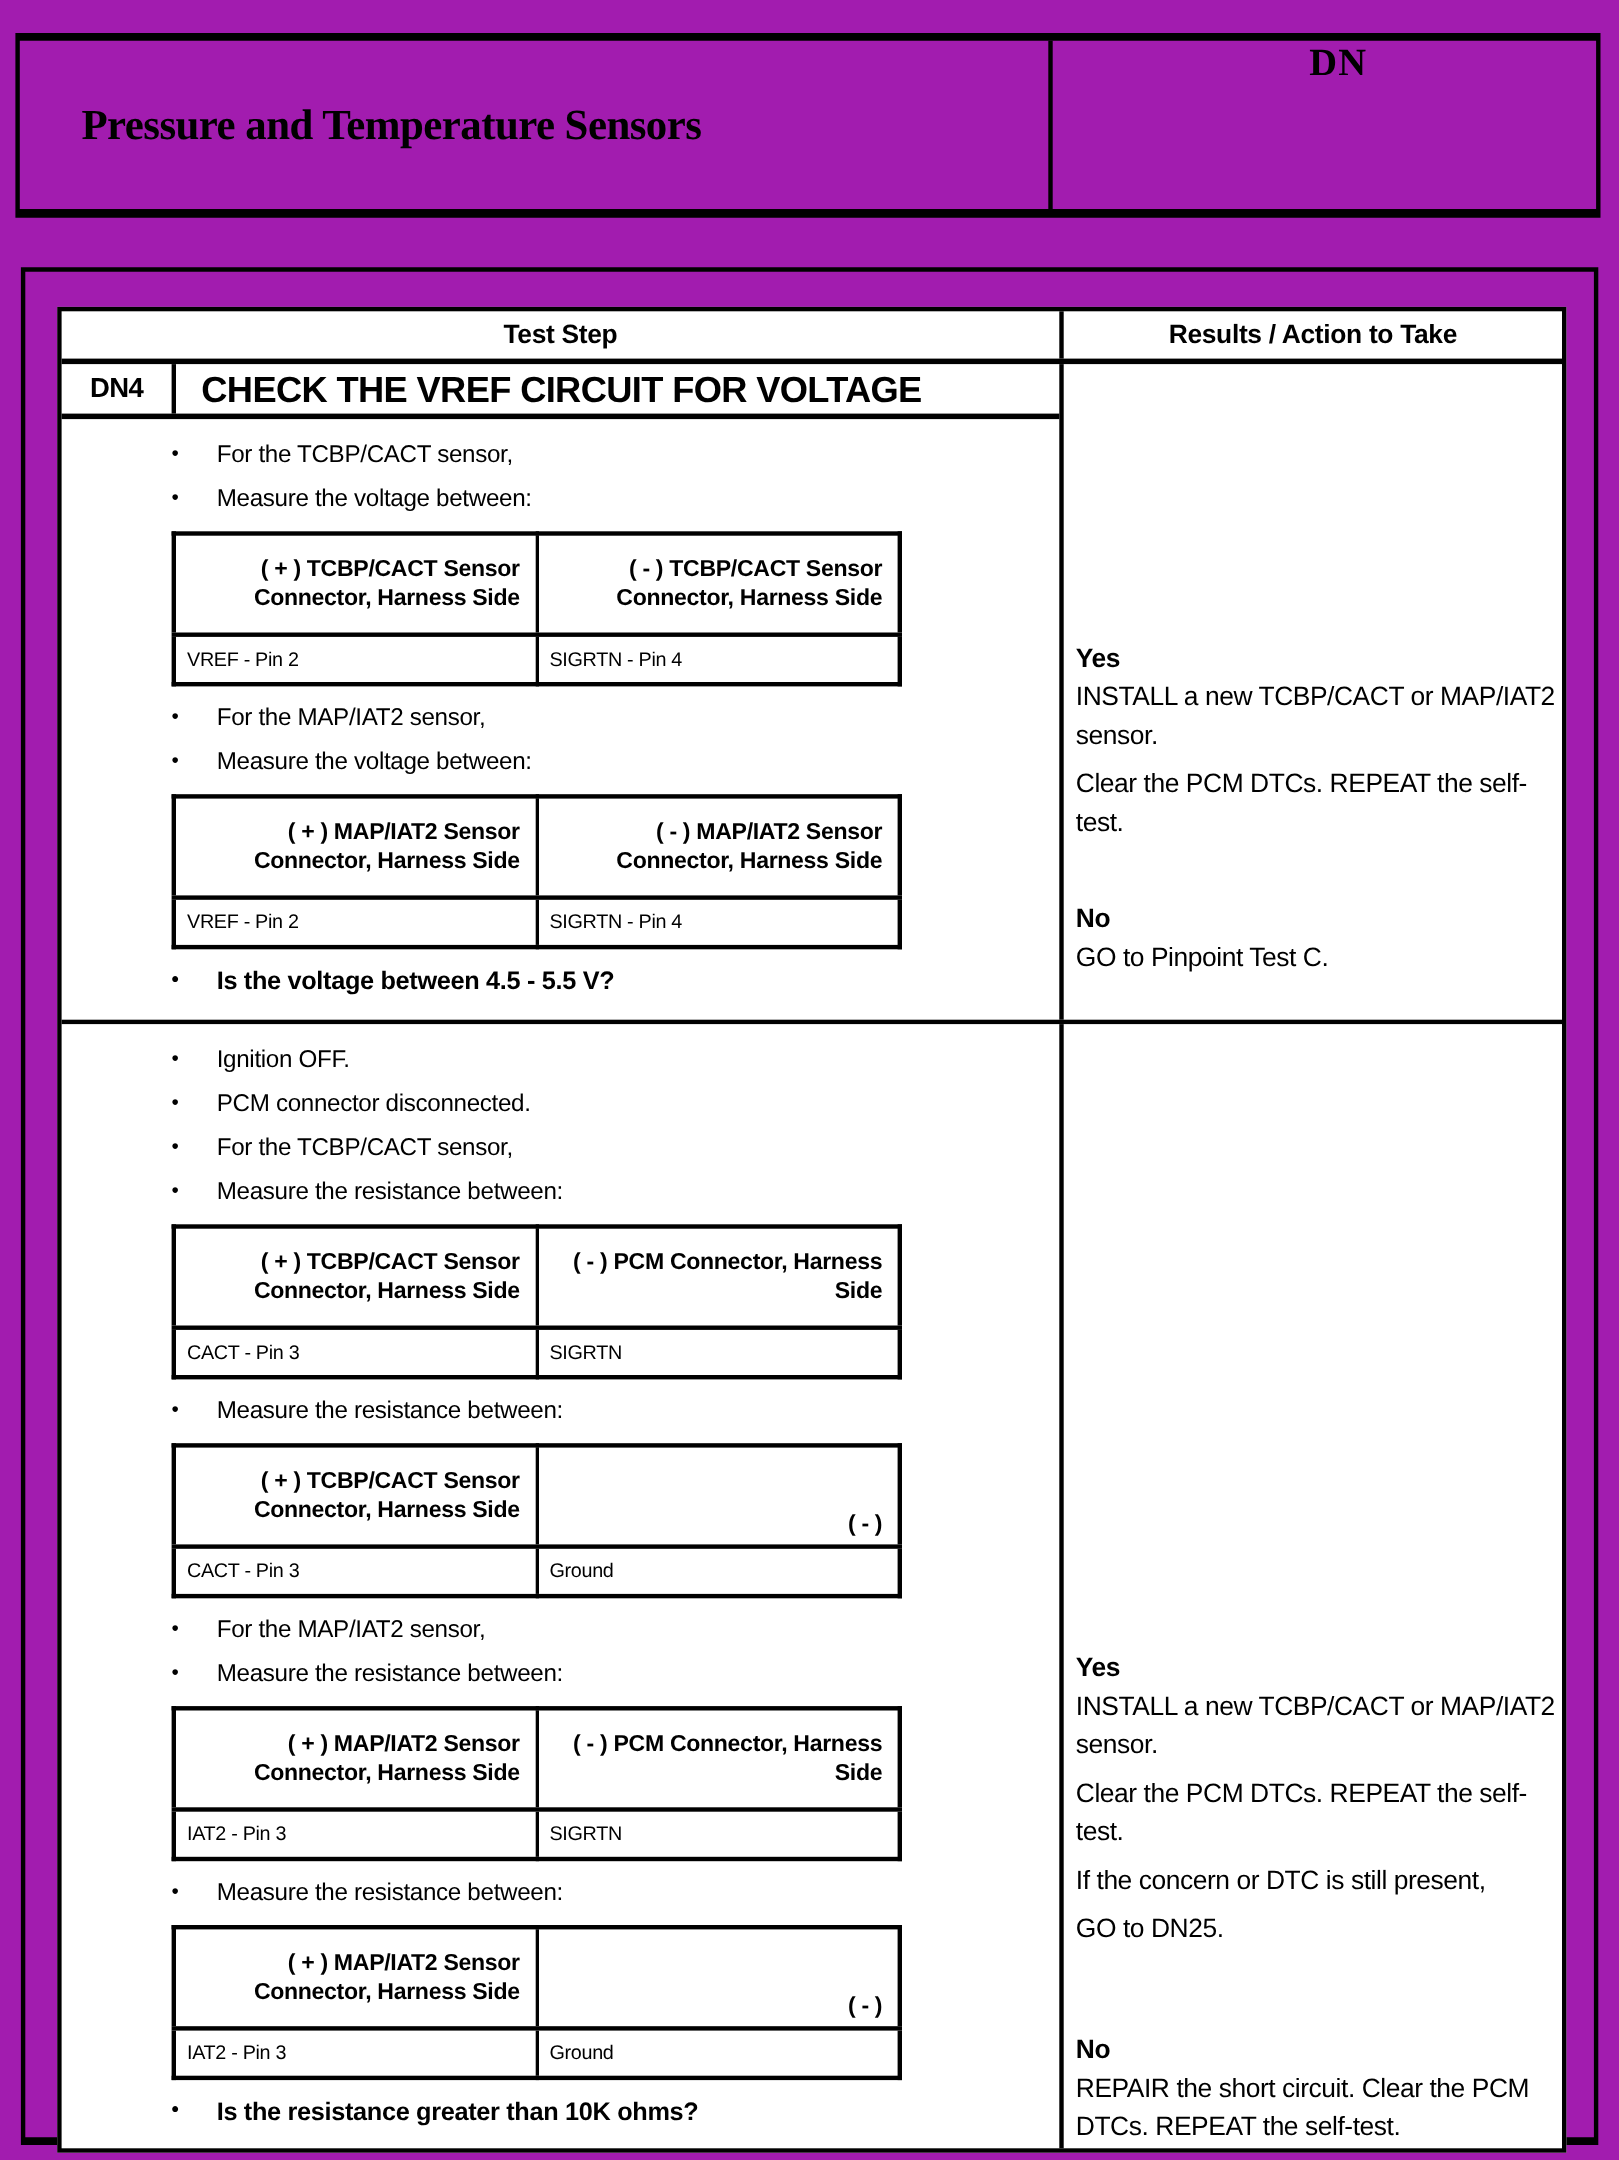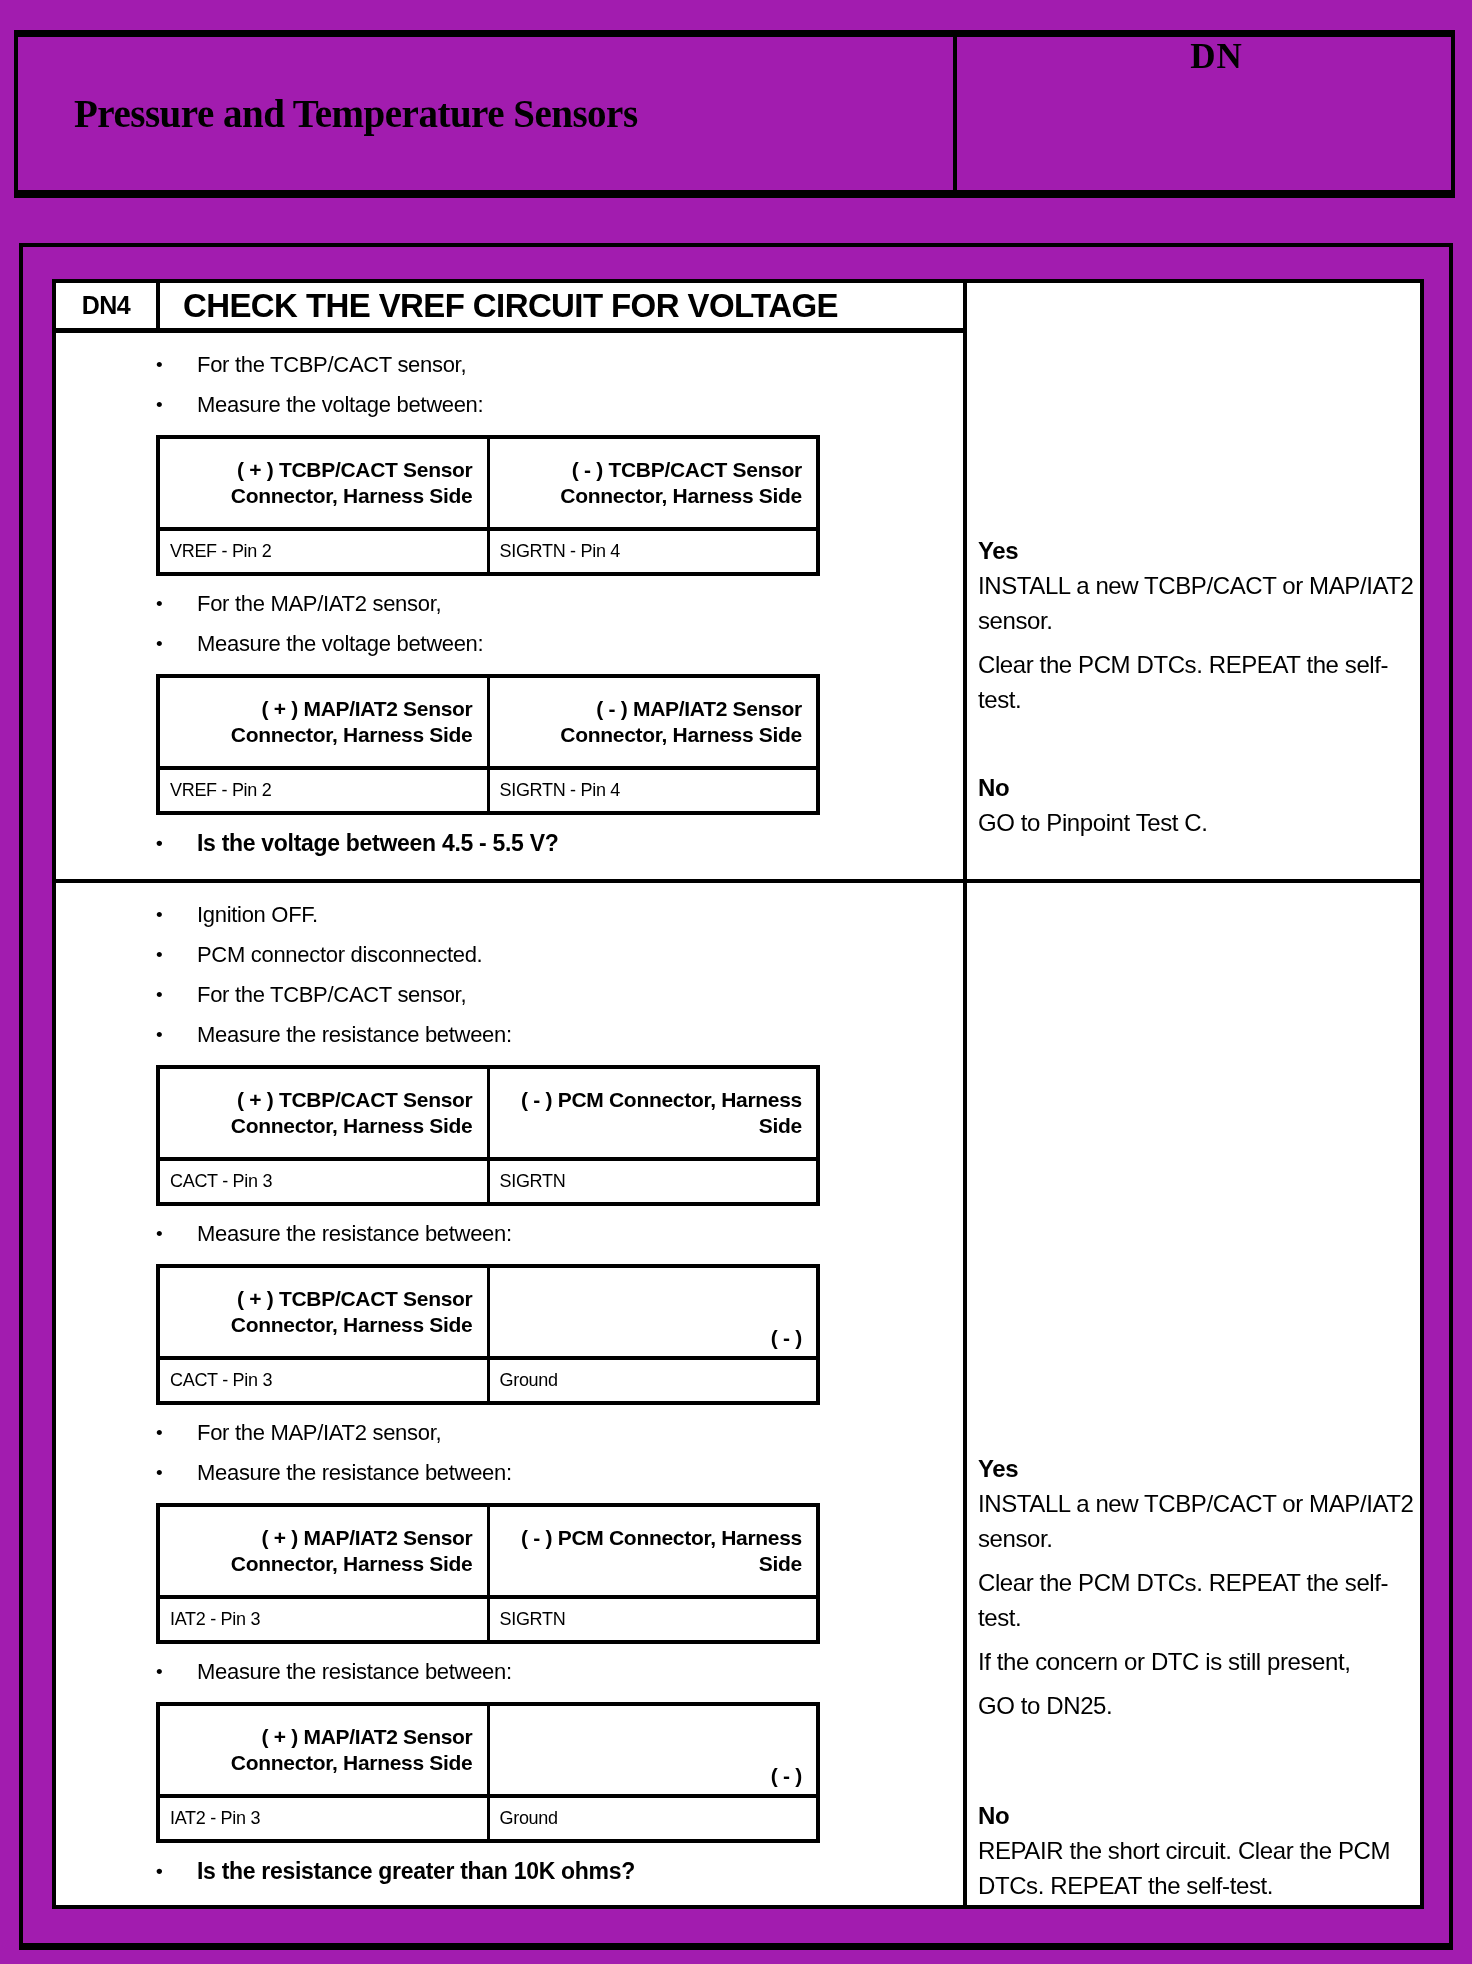--- a/index.html
+++ b/index.html
@@ -132,20 +132,24 @@
       <span class="header-title">Pressure and Temperature Sensors</span>
     </div>
     <div class="header-code-cell">
       <span class="header-code">DN</span>
     </div>
   </div>
 
   <div class="outer-box">
     <div class="test-table">
 
+      <div class="thead">
+        <div class="th-left">Test Step</div>
+        <div class="th-right">Results / Action to Take</div>
+      </div>
 
       <div class="step-row dn4">
         <div class="step-left">
           <div class="step-titlebar">
             <div class="step-id">DN4</div>
             <div class="step-title">CHECK THE VREF CIRCUIT FOR VOLTAGE</div>
           </div>
           <div class="step-body">
 
             <div class="bullet">

